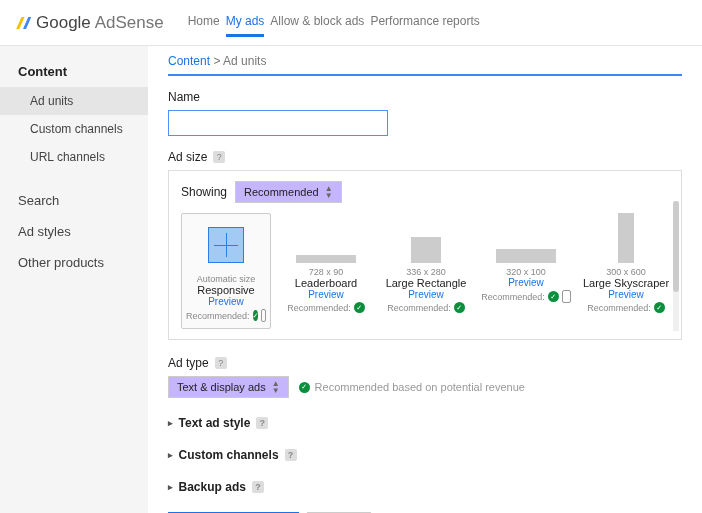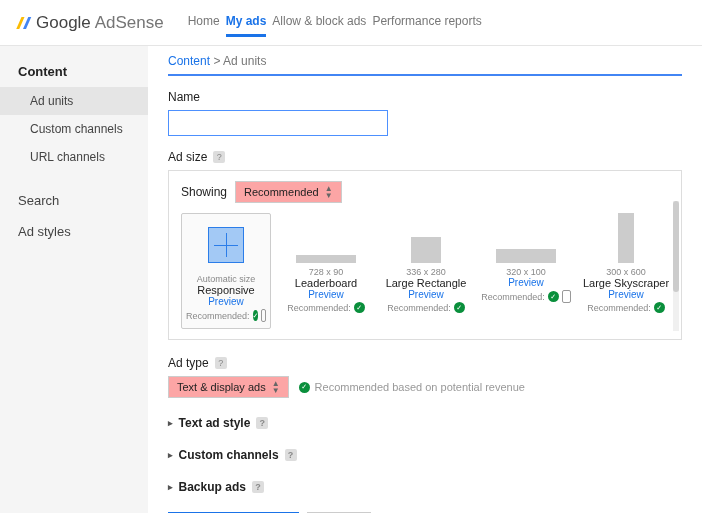--- a/index.html
+++ b/index.html
@@ -5,37 +5,37 @@
 *{margin:0;padding:0;box-sizing:border-box}
 body{font-family:Arial,sans-serif;font-size:13px;color:#222;background:#fff;width:702px}
 .topbar{display:flex;align-items:center;padding:8px 14px;border-bottom:1px solid #e5e5e5}
 .logo{display:flex;align-items:center;gap:4px}
 .logo-icon{width:18px;height:18px}
 .logo-text{font-size:17px;color:#444}
 .logo-text .goog{font-weight:400}
 .logo-text .prod{color:#757575}
 .tabs{display:flex;gap:6px;margin-left:24px}
 .tab{font-size:12px;color:#777;padding:6px 0;cursor:pointer}
-.tab.active{color:#1a73e8;font-weight:bold;border-bottom:3px solid #1a73e8}
+.tab.active{color:#1a73e8;font-weight:normal;border-bottom:3px solid #1a73e8}
 .main{display:flex}
 .sidebar{width:148px;background:#f5f5f5;padding-top:12px;min-height:480px}
 .side-cat{font-size:13px;color:#222;padding:6px 18px 8px;font-weight:bold}
 .side-group{margin-bottom:14px}
 .side-item{font-size:12px;color:#444;padding:7px 0 7px 30px;cursor:pointer}
 .side-item.active{background:#e5e5e5}
 .side-top{font-size:13px;color:#444;padding:8px 18px;cursor:pointer}
 .content{flex:1;padding:8px 20px 14px}
 .breadcrumb{font-size:12px;color:#777;padding-bottom:6px;border-bottom:2px solid #4285f4;margin-bottom:14px}
 .breadcrumb a{color:#1a73e8;text-decoration:none}
 .field-label{font-size:12px;font-weight:normal;color:#222;margin-bottom:6px;display:flex;align-items:center;gap:6px}
 .help{display:inline-flex;align-items:center;justify-content:center;width:12px;height:12px;background:#ddd;color:#888;font-size:9px;border-radius:2px;cursor:pointer}
 input.name{width:220px;height:26px;border:1px solid #4d90fe;outline:none;padding:0 6px;margin-bottom:14px}
 .adsize-box{border:1px solid #ddd;padding:10px 0 10px 12px;margin-bottom:16px;position:relative}
 .showing{display:flex;align-items:center;gap:8px;margin-bottom:10px;font-size:12px}
-.dropdown{border:1px solid #ccc;background:#fca5a5;padding:3px 8px;font-size:11px;display:flex;align-items:center;gap:6px;cursor:pointer}
+.dropdown{border:1px solid #ccc;background:#c4b5fd;padding:3px 8px;font-size:11px;display:flex;align-items:center;gap:6px;cursor:pointer}
 .dd-arrows{font-size:8px;line-height:7px;color:#666}
 .sizes{display:flex;gap:10px;}
 .sizecard{width:90px;text-align:center;font-size:10px;color:#555}
 .sizecard.sel{border:1px solid #ccc;border-radius:2px;padding:6px 4px;background:#fafafa}
 .thumb{height:50px;display:flex;align-items:flex-end;justify-content:center;margin-bottom:4px}
 .resp{width:36px;height:36px;border:1px solid #2b7de9;background:#a3c9f5;position:relative;display:flex;align-items:center;justify-content:center;align-self:center}
 .resp::before,.resp::after{content:'';position:absolute;background:#2b7de9}
 .resp::before{width:70%;height:1px}
 .resp::after{height:70%;width:1px}
 .gray{background:#ccc}
@@ -81,20 +81,21 @@
 <div class="main">
   <div class="sidebar">
     <div class="side-group">
       <div class="side-cat">Content</div>
       <div class="side-item active">Ad units</div>
       <div class="side-item">Custom channels</div>
       <div class="side-item">URL channels</div>
     </div>
     <div class="side-top">Search</div>
     <div class="side-top">Ad styles</div>
+    <div class="side-top">Other products</div>
   </div>
 
   <div class="content">
     <div class="breadcrumb">
       <a href="#">Content</a>
       <span>&gt;</span>
       <span>Ad units</span>
     </div>
 
     <div class="field-label">

